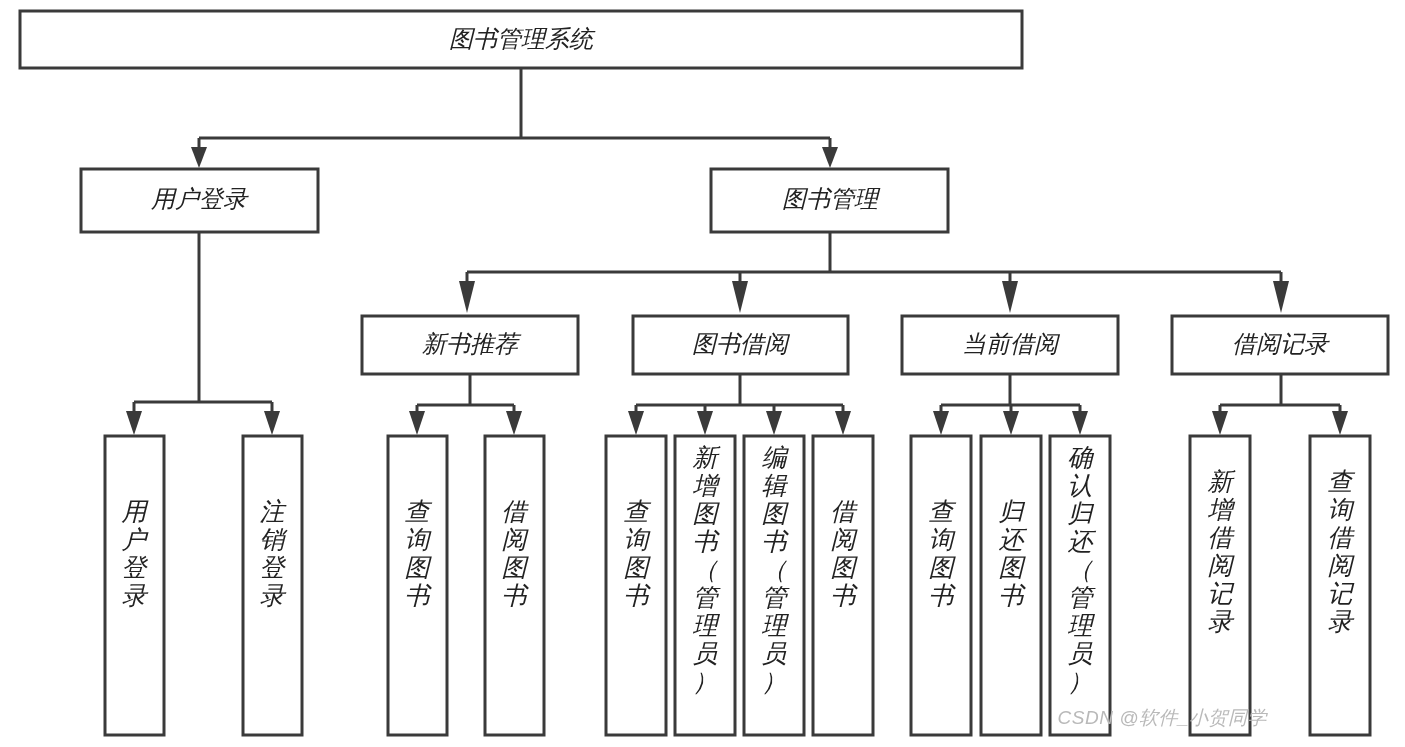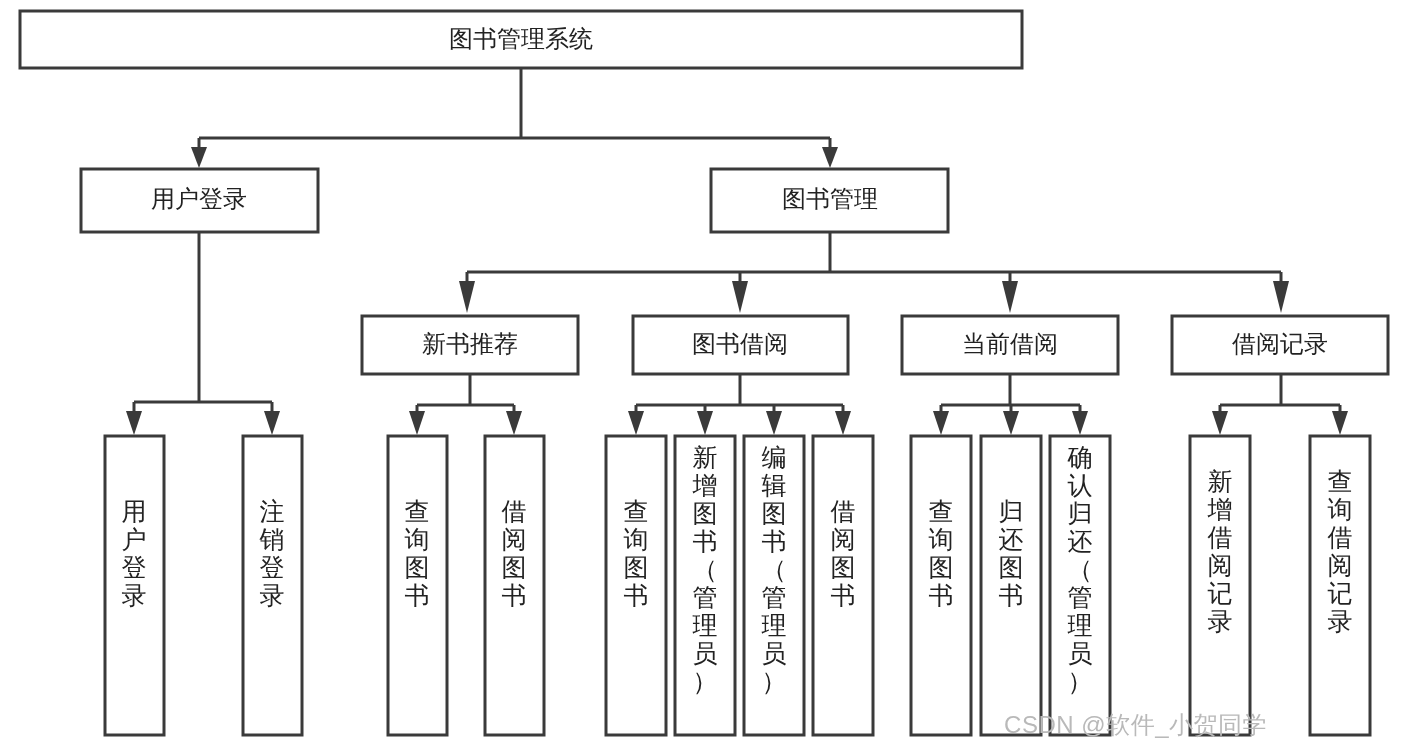--- a/index.html
+++ b/index.html
@@ -10,20 +10,21 @@
   body {
     width: 1405px;
     height: 747px;
     font-family: "Liberation Sans", "DejaVu Sans", sans-serif;
     overflow: hidden;
   }
   #diagram-root {
     position: relative;
     width: 1279px;
     height: 747px;
+    font-style: italic;
   }
   svg.diagram-canvas {
     position: absolute;
     top: 0;
     left: 0;
     width: 1405px;
     height: 747px;
   }
   .node-box {
     fill: #ffffff;
@@ -48,23 +49,23 @@
   }
   .node-label-v {
     font-family: "Liberation Sans", "DejaVu Sans", sans-serif;
     font-size: 25px;
     fill: #222222;
     text-anchor: middle;
   }
   .watermark {
     position: absolute;
     right: 12px;
-    bottom: 6px;
-    font-family: "Liberation Sans", "DejaVu Sans", sans-serif;
-    font-size: 24px;
+    bottom: 16px;
+    font-family: "Liberation Sans", "DejaVu Sans", sans-serif;
+    font-size: 19px;
     color: #b9b9b9;
     white-space: nowrap;
     letter-spacing: 0.5px;
   }
 </style>
 </head>
 <body>
 
 <div id="diagram-root">
 

